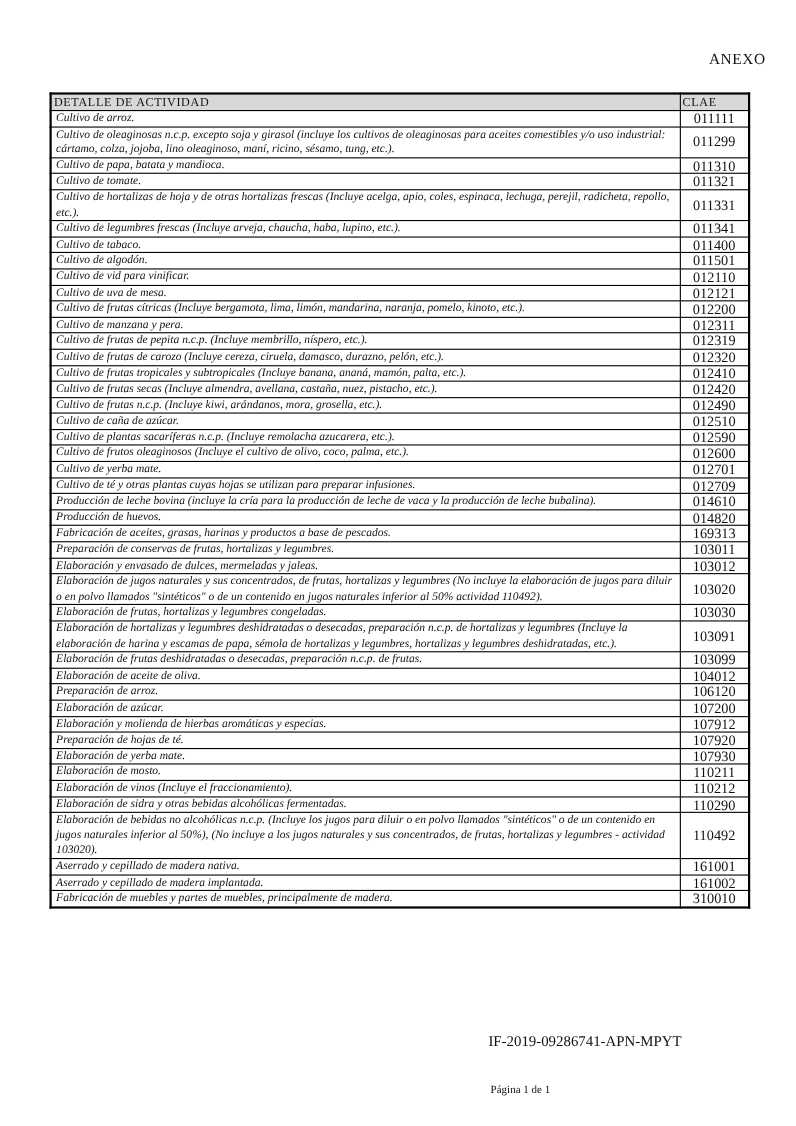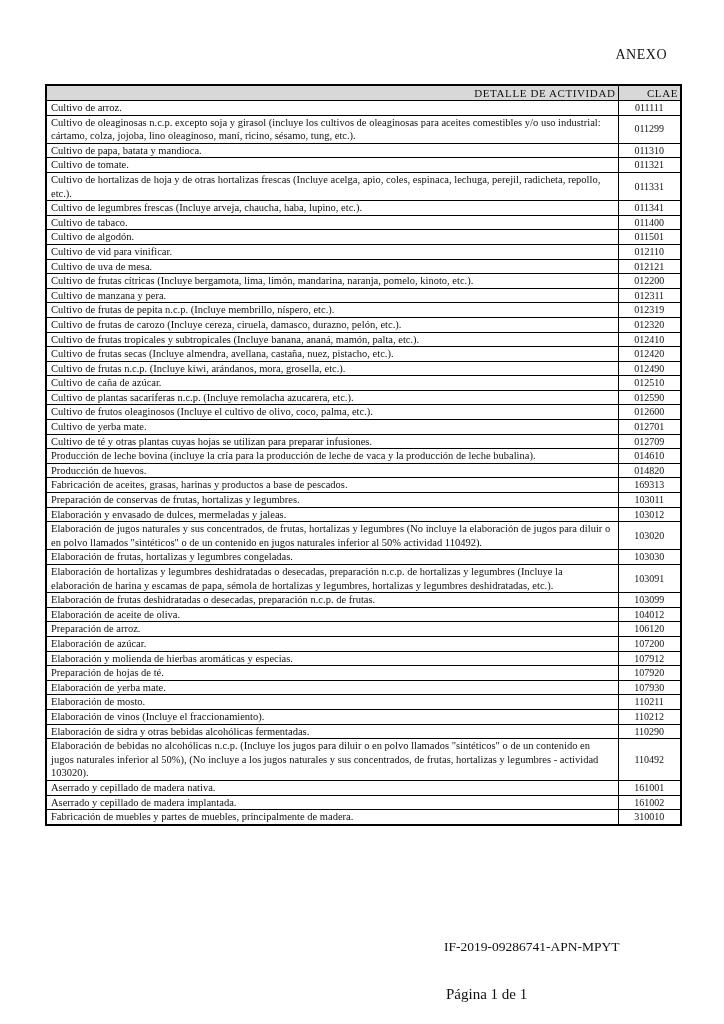--- a/index.html
+++ b/index.html
@@ -12,69 +12,70 @@
     width: 724px;
     height: 1024px;
     background: #ffffff;
     font-family: "Liberation Serif", serif;
     color: #111111;
     overflow: hidden;
   }
   .anexo {
     position: absolute;
     top: 47px;
-    right: 57px;
+    right: 28px;
     font-size: 14px;
     letter-spacing: 0.5px;
   }
   table.activity {
     position: absolute;
     left: 45px;
     top: 84px;
     width: 635px;
     border-collapse: collapse;
     table-layout: fixed;
     border: 2px solid #000000;
   }
   table.activity th,
   table.activity td {
     border: 1px solid #000000;
   }
   table.activity th {
     font-weight: normal;
     font-size: 11px;
     padding: 1px 2px;
-    text-align: right;
+    text-align: left;
     letter-spacing: 0.6px;
   }
   table.activity td.detail {
     font-size: 10.5px;
     line-height: 13.6px;
     padding: 0 4px;
     text-align: left;
+    font-style: italic;
   }
   table.activity td.code {
-    font-size: 10px;
+    font-size: 13px;
     line-height: 13.6px;
     padding: 0 2px;
     text-align: center;
   }
   .col-detail { width: 572px; }
   .col-code  { width: 63px; }
   .footer-ref {
     position: absolute;
     left: 444px;
     top: 939px;
     font-size: 13.5px;
   }
   .footer-page {
     position: absolute;
     left: 446px;
     top: 986px;
-    font-size: 15px;
+    font-size: 10px;
   }
 </style>
 </head>
 <body>
 
 <div class="page">
 
   <div class="anexo">ANEXO</div>
 
   <table class="activity">

